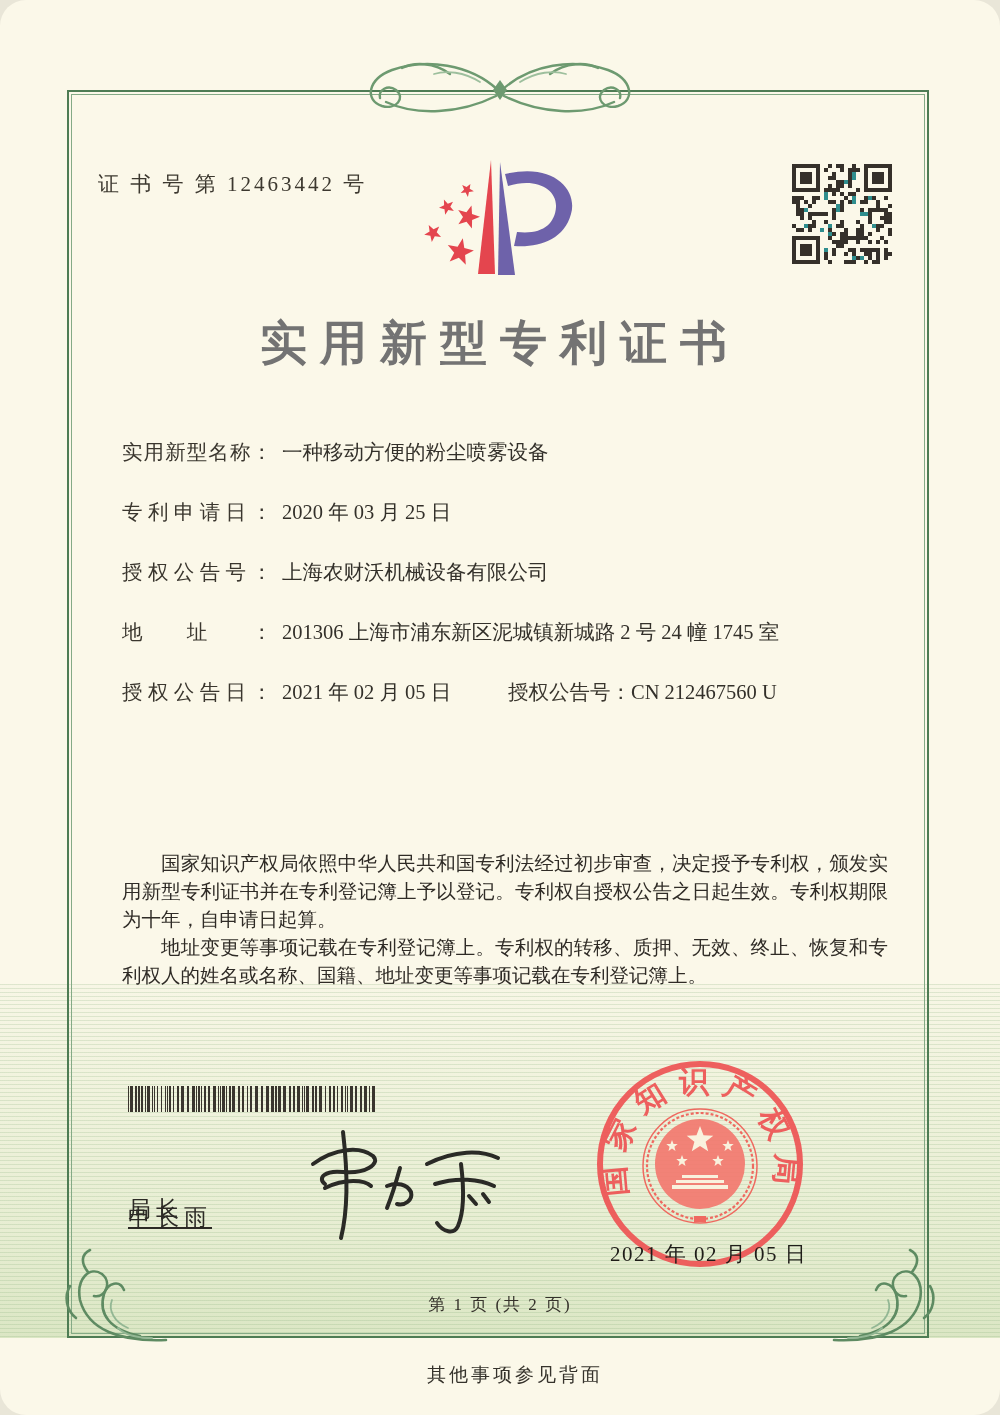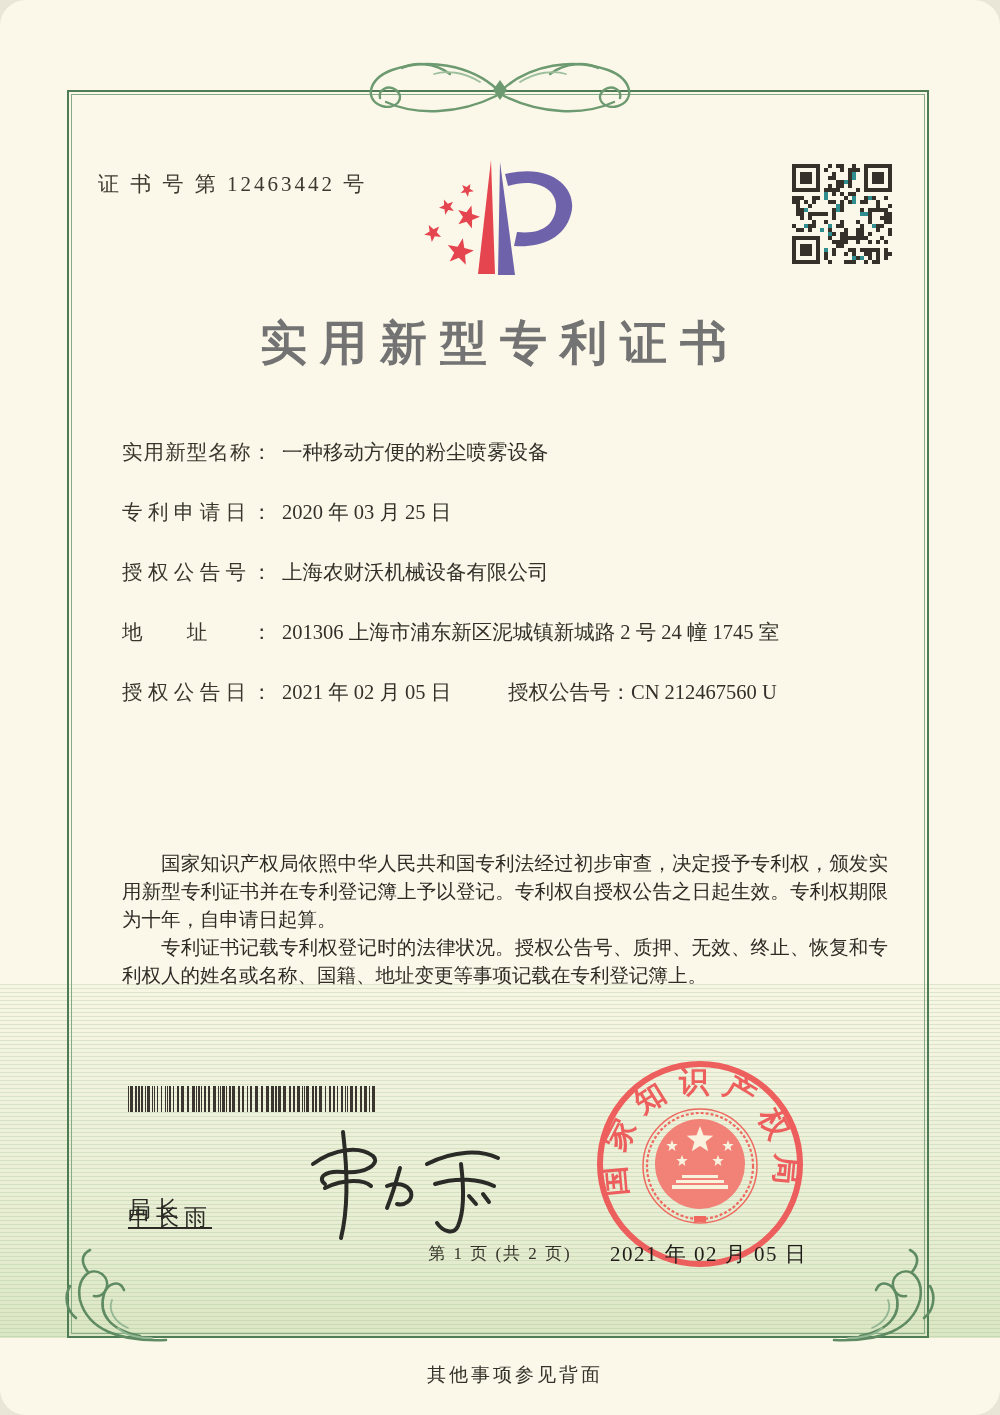--- a/index.html
+++ b/index.html
@@ -42,21 +42,21 @@
   .barcode{position:absolute;left:128px;top:1086px;width:250px;height:26px;z-index:2;}
 
   .director{position:absolute;left:128px;z-index:2;font-size:23px;letter-spacing:5px;color:#2c2a25;}
   .director-title{top:1162px;margin-top:32px;}
   .director-name{top:1202px;text-decoration:underline;}
   .signature{position:absolute;left:265px;top:1126px;width:250px;height:120px;z-index:3;}
 
   .seal{position:absolute;left:594px;top:1058px;width:212px;height:212px;z-index:2;opacity:0.93;}
   .seal-date{position:absolute;left:610px;top:1240px;font-size:21px;letter-spacing:1.5px;color:#1f1d19;z-index:3;}
 
-  .page-info{position:absolute;left:0;top:1242px;width:100%;text-align:center;font-size:17px;letter-spacing:2px;color:#35322b;z-index:2;}
+  .page-info{position:absolute;left:0;top:1293px;width:100%;text-align:center;font-size:17px;letter-spacing:2px;color:#35322b;z-index:2;}
   .back-note{position:absolute;left:15px;top:1362px;width:100%;text-align:center;font-size:19px;letter-spacing:3px;color:#35322b;z-index:2;}
 </style>
 </head>
 <body>
 
 <div class="page">
 
   <div class="guilloche"></div>
   <div class="frame"></div>
 
@@ -328,21 +328,21 @@
     <div class="field-row">
       <span class="field-label">授权公告日：</span><span class="field-value">2021 年 02 月 05 日</span>
       <span class="grant-right">
         <span class="field-label2">授权公告号：</span><span>CN 212467560 U</span>
       </span>
     </div>
   </div>
 
   <div class="paragraphs">
     <p>国家知识产权局依照中华人民共和国专利法经过初步审查，决定授予专利权，颁发实用新型专利证书并在专利登记簿上予以登记。专利权自授权公告之日起生效。专利权期限为十年，自申请日起算。</p>
-    <p>专利证书记载专利权登记时的法律状况。授权公告号、质押、无效、终止、恢复和专利权人的姓名或名称、国籍、地址变更等事项记载在专利登记簿上。</p>
+    <p>地址变更等事项记载在专利登记簿上。专利权的转移、质押、无效、终止、恢复和专利权人的姓名或名称、国籍、地址变更等事项记载在专利登记簿上。</p>
   </div>
 
   <svg class="barcode" viewBox="0 0 250 26" preserveAspectRatio="none">
       <g id="barcode-bars">
         <rect x="0" y="0" width="1" height="26" fill="#3a352e"></rect>
         <rect x="2" y="0" width="3" height="26" fill="#3a352e"></rect>
         <rect x="7" y="0" width="2" height="26" fill="#3a352e"></rect>
         <rect x="10" y="0" width="2" height="26" fill="#3a352e"></rect>
         <rect x="13" y="0" width="2" height="26" fill="#3a352e"></rect>
         <rect x="17" y="0" width="1" height="26" fill="#3a352e"></rect>

